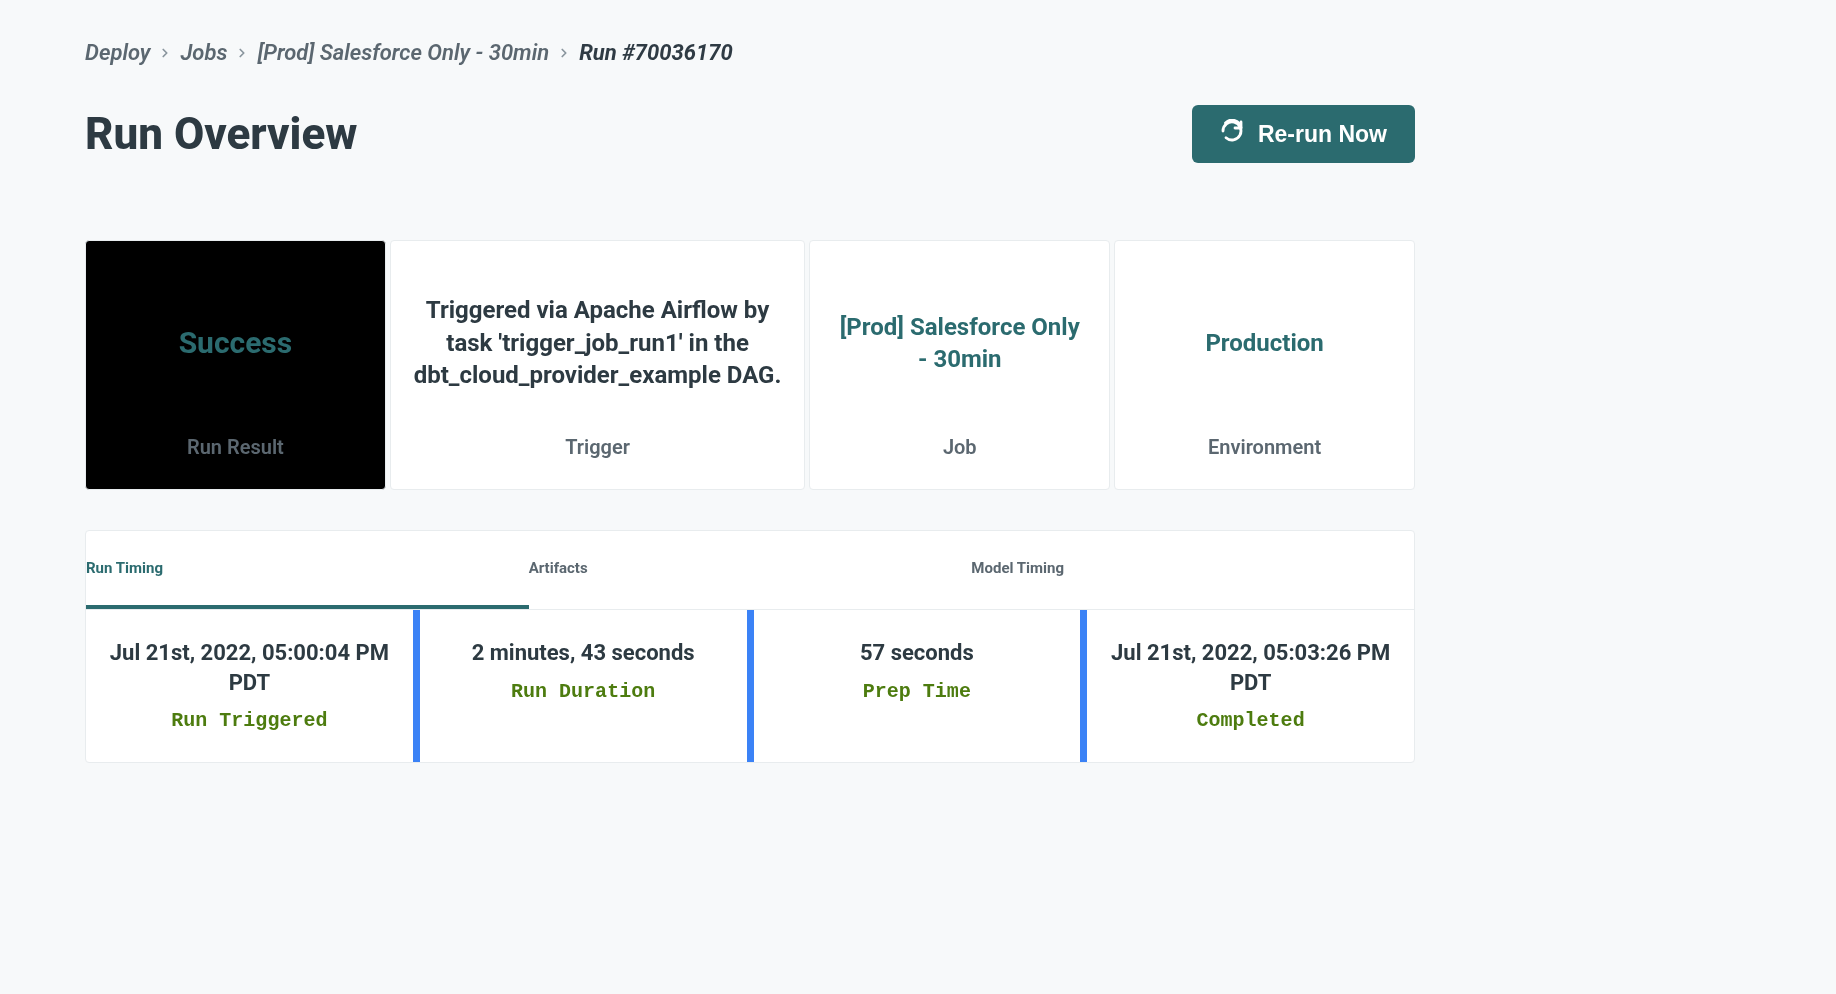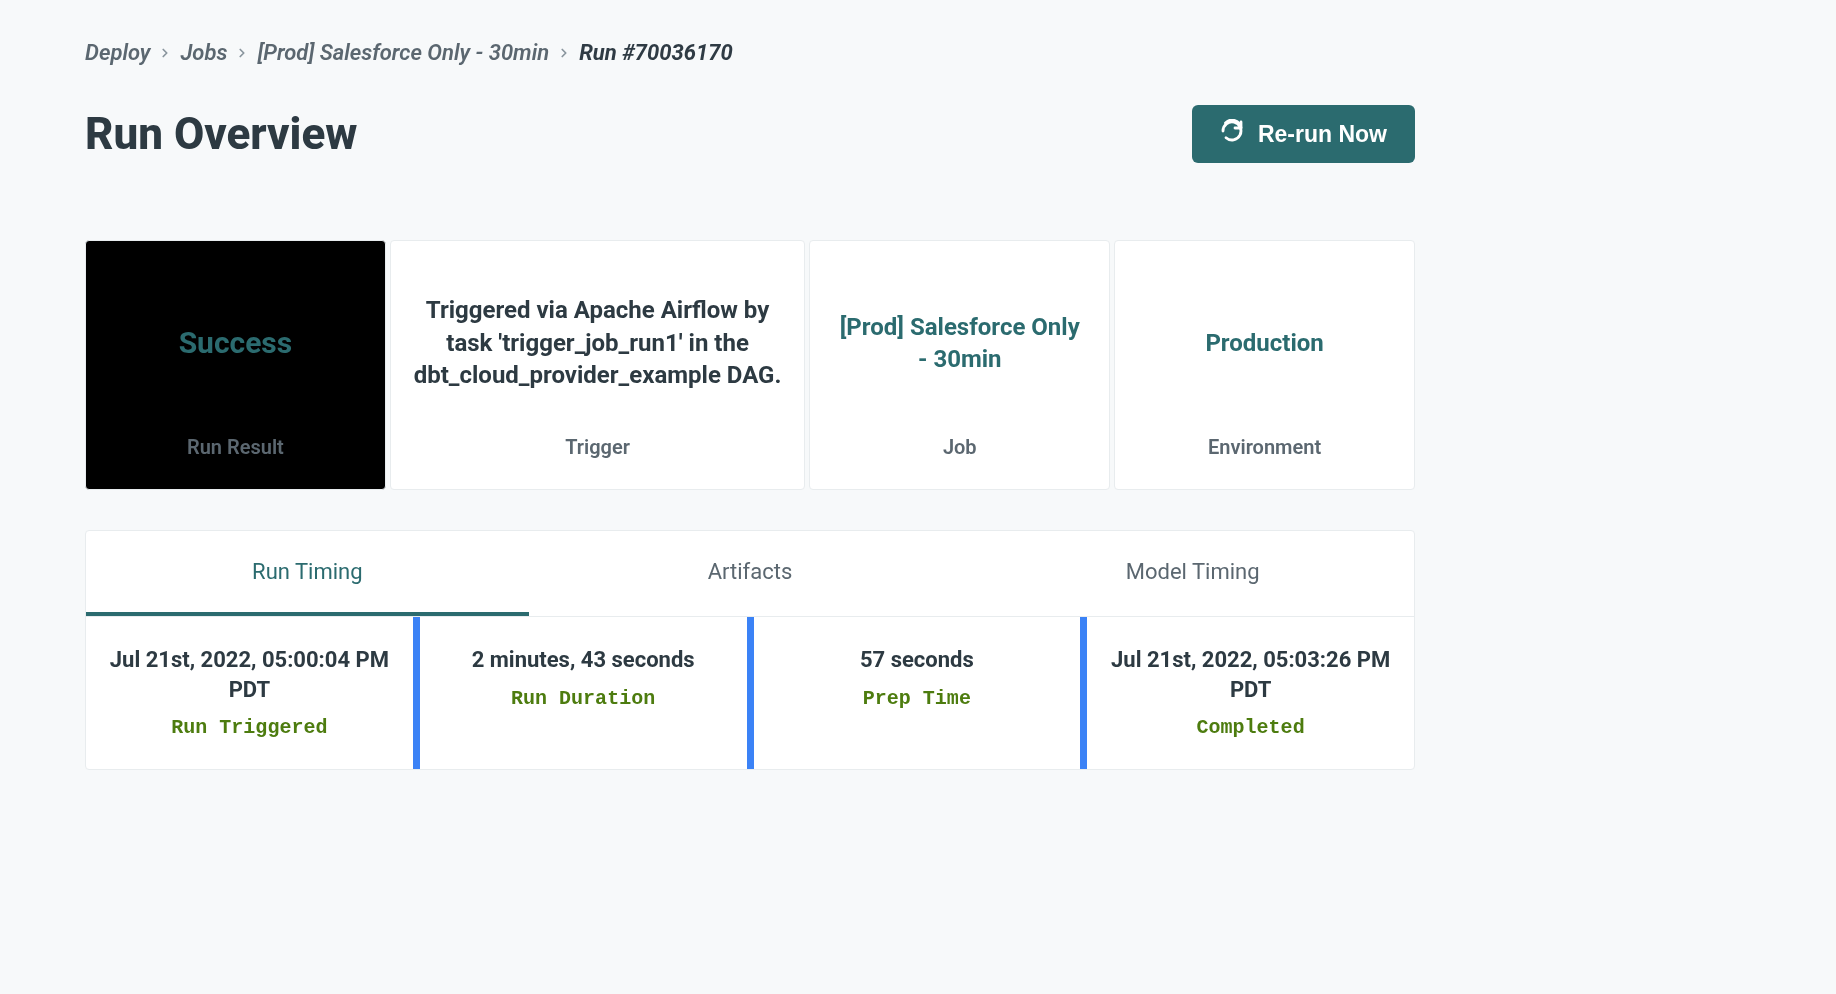--- a/index.html
+++ b/index.html
@@ -94,24 +94,24 @@
     background: #fff;
     border: 1px solid #e8ecee;
     border-radius: 4px;
   }
   .tabs {
     display: flex;
     border-bottom: 1px solid #e8ecee;
   }
   .tab {
     flex: 1;
-    text-align: center;
+    text-align: left;
     padding: 28px 0;
-    font-size: 22px;
-    font-weight: 400;
+    font-size: 15px;
+    font-weight: 700;
     color: #5b6770;
     cursor: pointer;
     border-bottom: 4px solid transparent;
   }
   .tab.active {
     color: #2b6b6f;
     border-bottom-color: #2b6b6f;
   }
   .timing-grid {
     display: flex;

